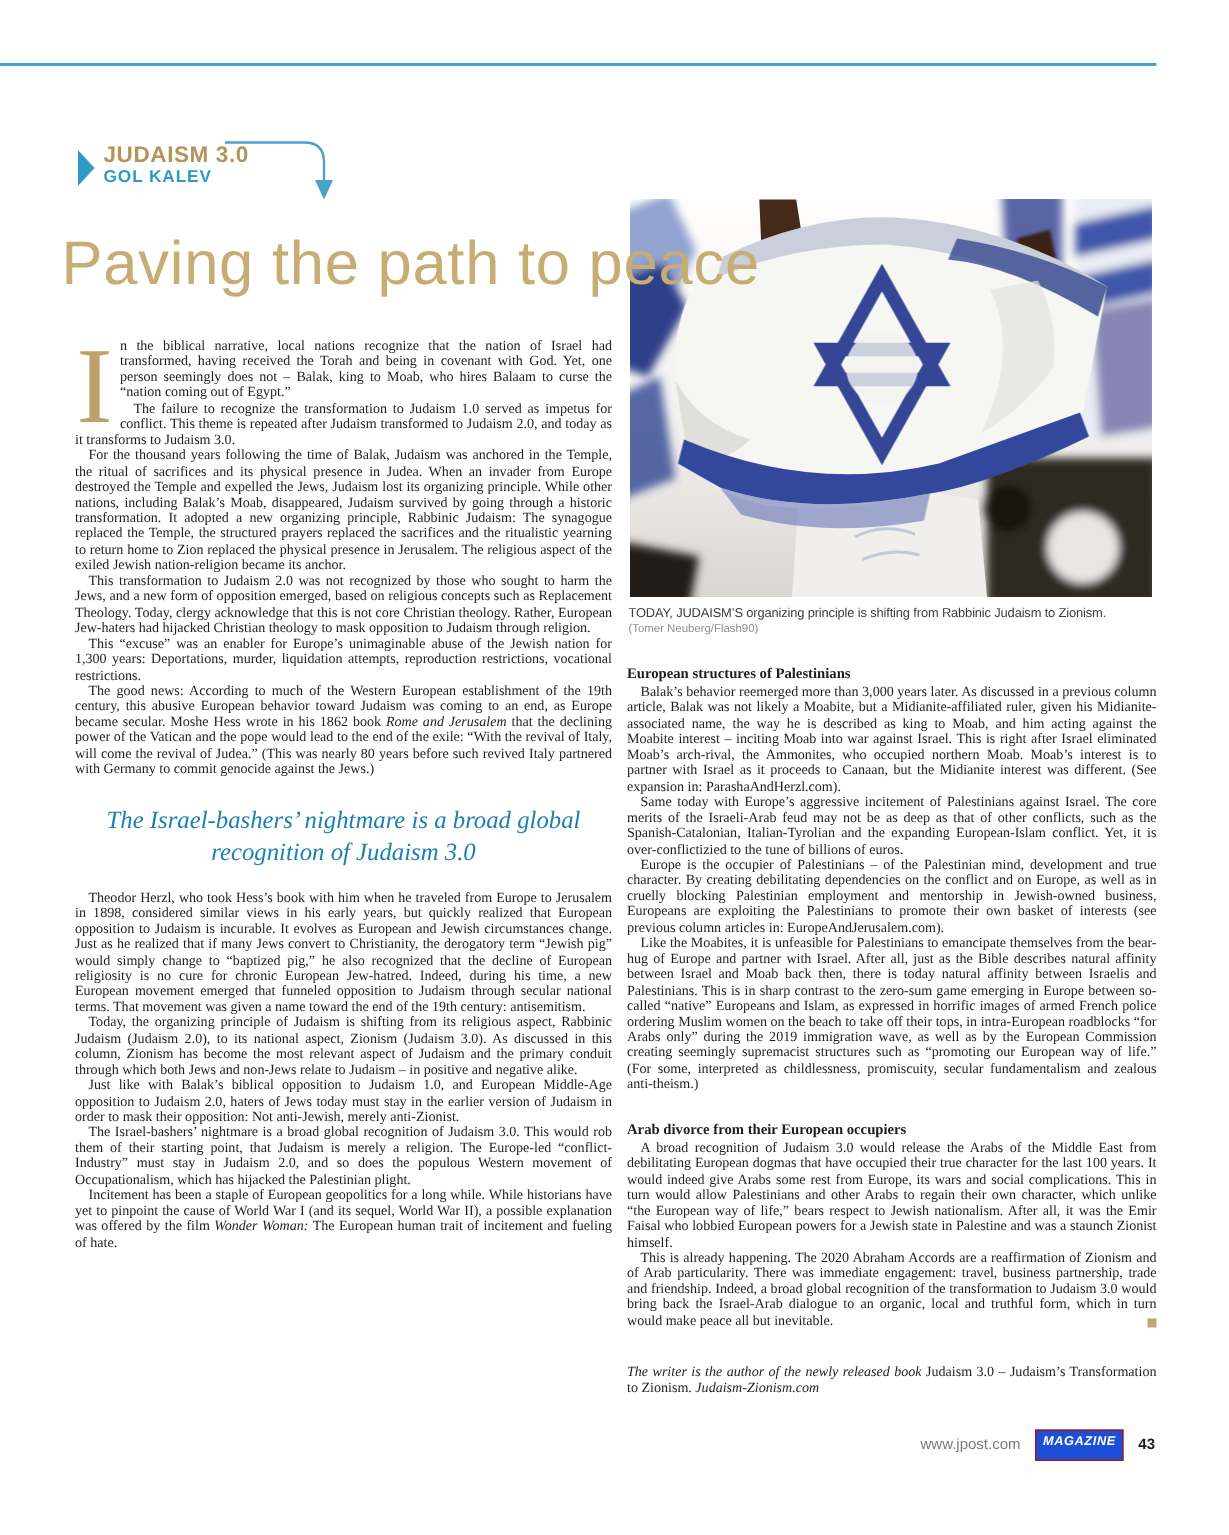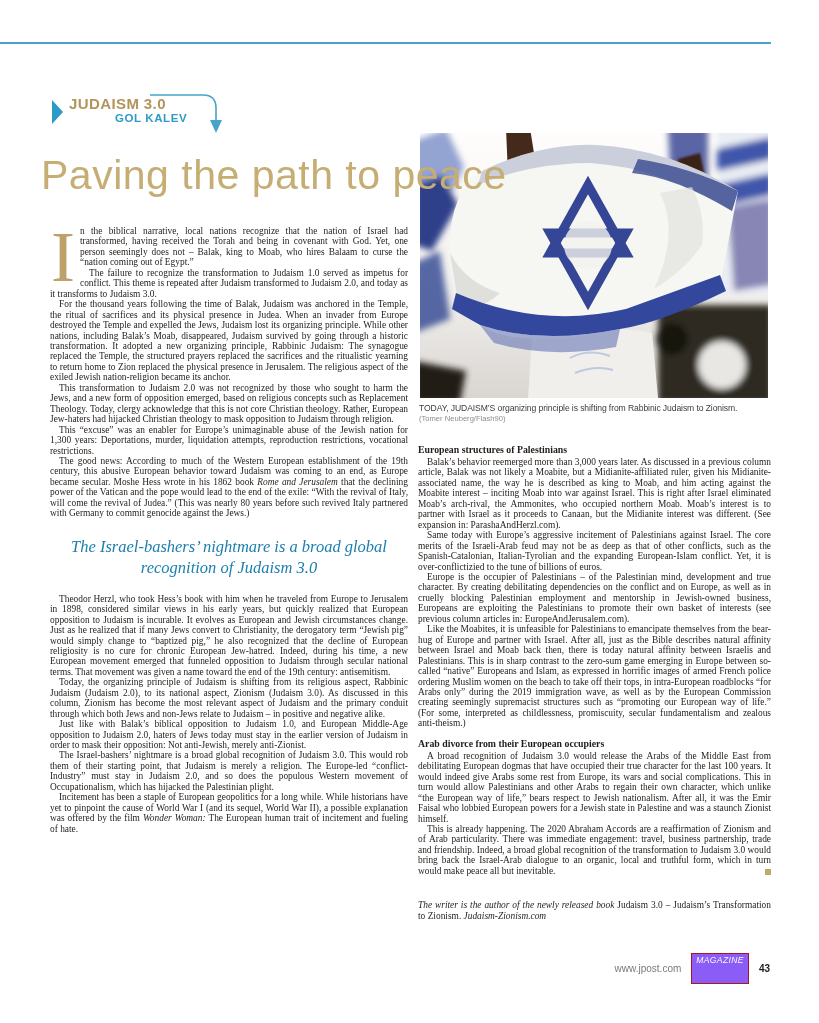--- a/index.html
+++ b/index.html
@@ -8,21 +8,21 @@
     width:819px; height:1023px; position:relative; overflow:hidden;
     font-family:"Liberation Serif", serif; color:#211d1a;
   }
   .top-rule { position:absolute; left:0; top:42px; width:771px; height:2px; background:#48a2cb; }
 
   .kicker { position:absolute; left:52px; top:96px; }
   .kicker-triangle { position:absolute; left:0; top:4px; width:0; height:0;
     border-top:12px solid transparent; border-bottom:12px solid transparent; border-left:11px solid #2e9ac6; }
   .kicker-text { margin-left:17px; font-family:"Liberation Sans", sans-serif; }
   .kicker-title { font-size:15px; font-weight:bold; color:#b3955c; letter-spacing:.4px; line-height:16px; }
-  .kicker-author { font-size:11.5px; font-weight:bold; color:#2e9ac6; letter-spacing:.6px; line-height:13px;margin-left:46px; }
+  .kicker-author { font-size:11.5px; font-weight:bold; color:#2e9ac6; letter-spacing:.6px; line-height:13px; }
   .arrow-svg { position:absolute; left:148px; top:88px; }
 
   .page-title { position:absolute; left:41px; top:152px; z-index:5;
     font-family:"Liberation Sans", sans-serif; font-weight:400;
     font-size:41px; color:#c5ad74; letter-spacing:.5px; white-space:nowrap; }
 
   .photo { position:absolute; left:420px; top:133px; width:348px; height:265px; overflow:hidden; z-index:1; }
 
   .caption { position:absolute; left:419px; top:403px; width:353px;
     font-family:"Liberation Sans", sans-serif; font-size:8.6px; line-height:10.5px; color:#3c3c3c; letter-spacing:-.1px; }
@@ -33,31 +33,31 @@
 
   p.body { font-size:9.4px; line-height:10.45px; text-align:justify; text-indent:9px; }
   p.body.first { text-indent:0; }
   .dropcap { float:left; font-size:72px; line-height:57px; color:#bda06a; margin:3px 5px 0 1px; }
   .it { font-style:italic; }
 
   .pullquote { margin:17px 4px 16px; text-align:center; font-style:italic;
     font-size:16.5px; line-height:21px; color:#1c7fae; }
 
   h3.subhead { font-size:9.8px; line-height:12px; font-weight:bold; color:#211d1a; margin:0 0 1px; }
-  h3.subhead.second { margin-top:9px; }
+  h3.subhead.second { margin-top:19px; }
 
   .endmark { float:right; width:6px; height:6px; background:#c0a76e; margin-top:3px; }
 
   p.writer-credit { margin-top:24px; font-size:9.4px; line-height:10.8px; text-align:justify; }
 
   .footer { position:absolute; top:953px; right:49px; display:flex; align-items:center; gap:10px;
     font-family:"Liberation Sans", sans-serif; }
   .footer-url { font-size:10px; color:#7a7a7a; }
-  .magazine-logo { background:#8b5cf6; border:1px solid #a51826; color:#ffffff;
-    font-size:8.5px; font-weight:normal; font-style:italic; letter-spacing:.4px; padding:1px 4px 18px; }
+  .magazine-logo { background:#1d4ed8; border:1px solid #a51826; color:#ffffff;
+    font-size:8.5px; font-weight:bold; font-style:italic; letter-spacing:.4px; padding:1px 4px 8px; }
   .page-num { font-size:10px; font-weight:bold; color:#1e1e1e; }
 </style>
 </head>
 <body>
 
 <div class="top-rule"></div>
 
 <div class="kicker">
   <div class="kicker-triangle"></div>
   <div class="kicker-text">

